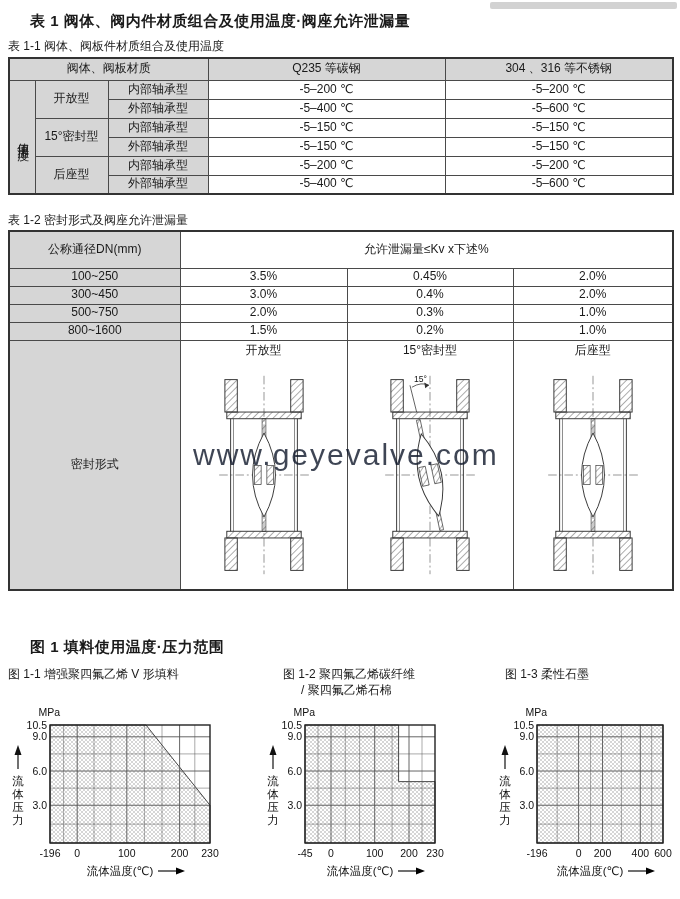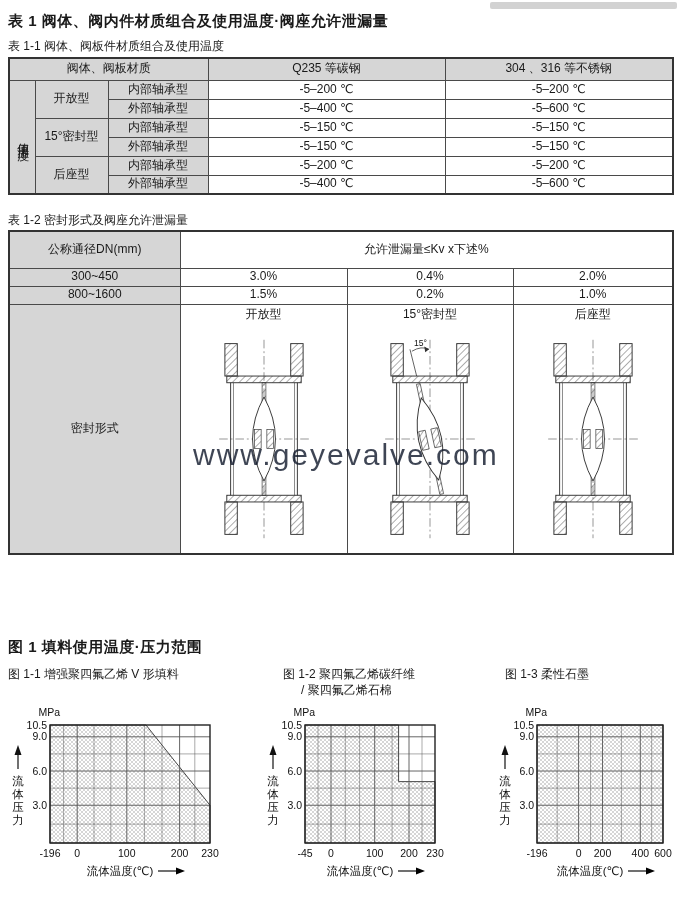--- a/index.html
+++ b/index.html
@@ -1,18 +1,18 @@
 <!DOCTYPE html>
 <html><head>
 <meta charset="utf-8">
 <style>
   html,body{margin:0;padding:0;background:#fff;}
   body{width:680px;height:899px;position:relative;font-family:"Liberation Sans","DejaVu Sans",sans-serif;color:#1a1a1a;overflow:hidden;}
   .abs{position:absolute;}
-  .h1{font-size:15px;font-weight:bold;letter-spacing:.5px;}
+  .h1{font-size:15px;font-weight:bold;letter-spacing:.5px;margin-left:22px;}
   .cap{font-size:12px;}
   table{border-collapse:collapse;table-layout:fixed;}
   td{border:1px solid #4a4a4a;text-align:center;vertical-align:middle;font-size:12px;padding:0;line-height:1.15;overflow:hidden;}
   .t{border:2px solid #333;}
   .g{background:#d6d6d6;}
   .vtext{writing-mode:vertical-rl;text-orientation:upright;margin:0 auto;letter-spacing:2px;font-size:12px;}
   .typeLabel{font-size:12px;padding-top:3px;height:18px;}
   .wm{font-size:30px;letter-spacing:2px;color:#0f172a;opacity:.8;z-index:5;white-space:nowrap;}
   .cap2line{line-height:1.35;}
   .topbar{background:#d2d2d2;border-radius:2px;}
@@ -87,24 +87,36 @@
       <col style="width:167px">
       <col style="width:166px">
       <col style="width:160px">
     </colgroup>
   <tbody>
       <tr style="height:37px">
     <td class="g">公称通径DN(mm)</td>
     <td colspan="3">允许泄漏量≤Kv x下述%</td>
   </tr>
   <tr style="height:18px">
+    <td class="g">100~250</td>
+    <td>3.5%</td>
+    <td>0.45%</td>
+    <td>2.0%</td>
+  </tr>
+  <tr style="height:18px">
     <td class="g">300~450</td>
     <td>3.0%</td>
     <td>0.4%</td>
     <td>2.0%</td>
+  </tr>
+  <tr style="height:18px">
+    <td class="g">500~750</td>
+    <td>2.0%</td>
+    <td>0.3%</td>
+    <td>1.0%</td>
   </tr>
   <tr style="height:18px">
     <td class="g">800~1600</td>
     <td>1.5%</td>
     <td>0.2%</td>
     <td>1.0%</td>
   </tr>
   <tr style="height:250px">
     <td class="g">密封形式</td>
     <td style="vertical-align:top">

